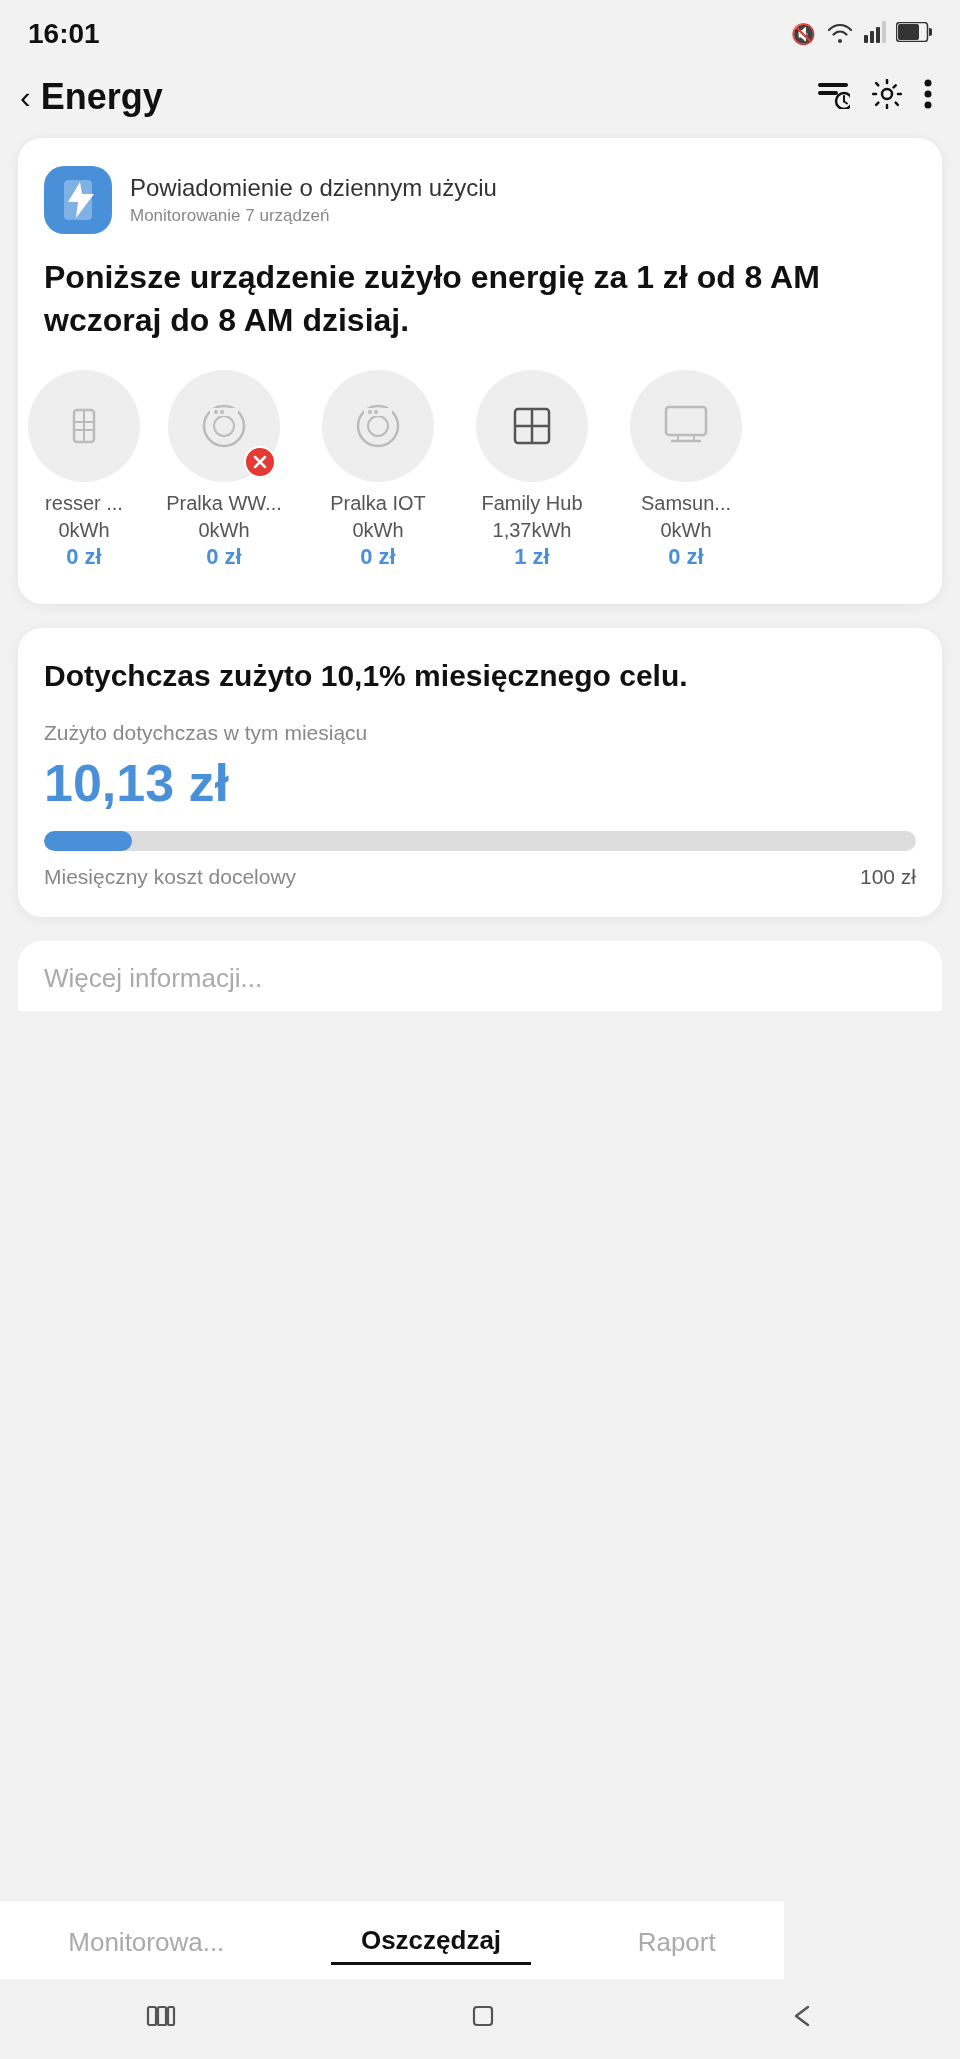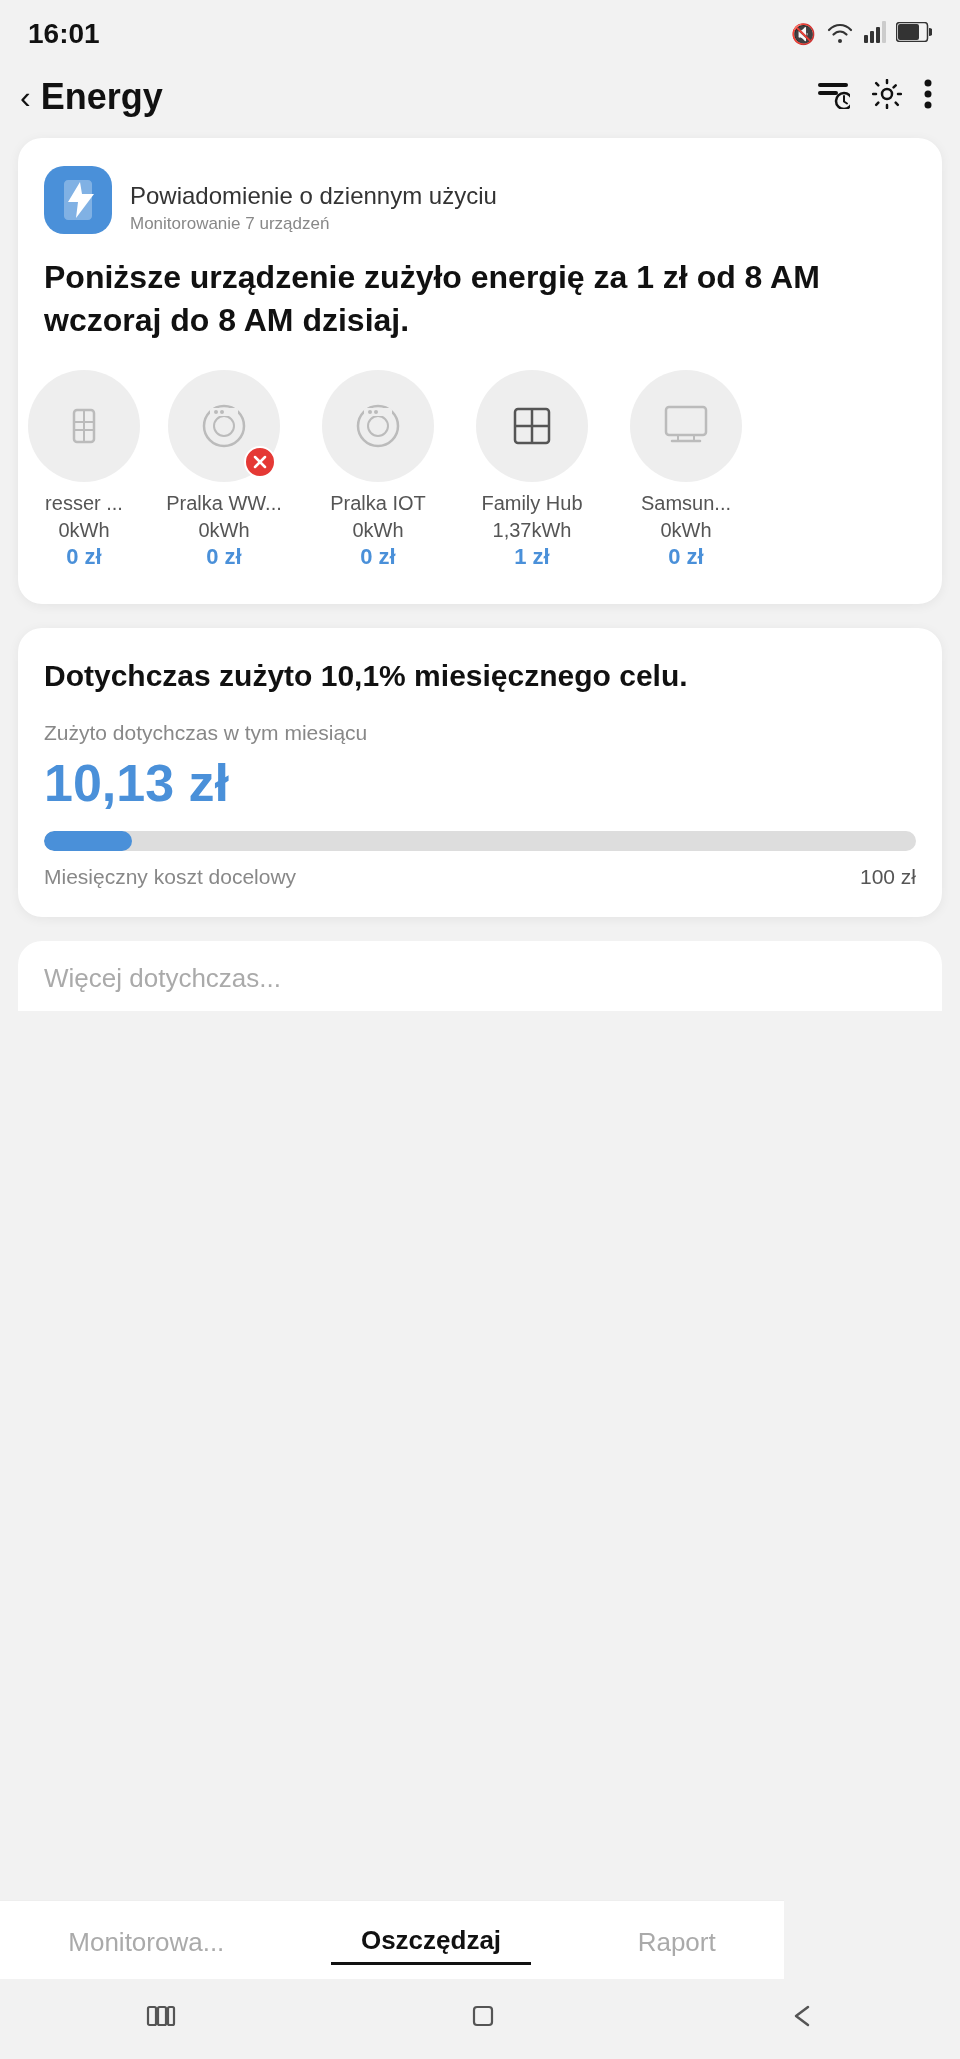--- a/index.html
+++ b/index.html
@@ -80,21 +80,21 @@
       background: #fff;
       border-radius: 24px;
       margin: 0 18px 24px 18px;
       padding: 28px 26px;
       box-shadow: 0 2px 12px rgba(0,0,0,0.06);
     }
 
     
     .card-header {
       display: flex;
-      align-items: flex-end;
+      align-items: center;
       gap: 18px;
       margin-bottom: 22px;
     }
     .card-icon-wrap {
       width: 68px;
       height: 68px;
       border-radius: 20px;
       background: #4a90d9;
       display: flex;
       align-items: center;
@@ -474,21 +474,21 @@
     <div class="progress-bar-fill" style="width: 10.1%;"></div>
   </div>
 
   <div class="goal-target-row">
     <span class="goal-target-label">Miesięczny koszt docelowy</span>
     <span class="goal-target-value">100 zł</span>
   </div>
 </div>
 
 <div class="partial-bottom-hint">
-  <div class="partial-text" style="font-size:26px; color:#aaa;">Więcej dotychczas...</div>
+  <div class="partial-text" style="font-size:26px; color:#aaa;">Więcej informacji...</div>
 </div>
 
 <div style="height: 180px;"></div>
 
 <div class="bottom-tabs">
   <div class="tab-item">Monitorowa...</div>
   <div class="tab-item active">Oszczędzaj</div>
   <div class="tab-item">Raport</div>
 </div>
 

